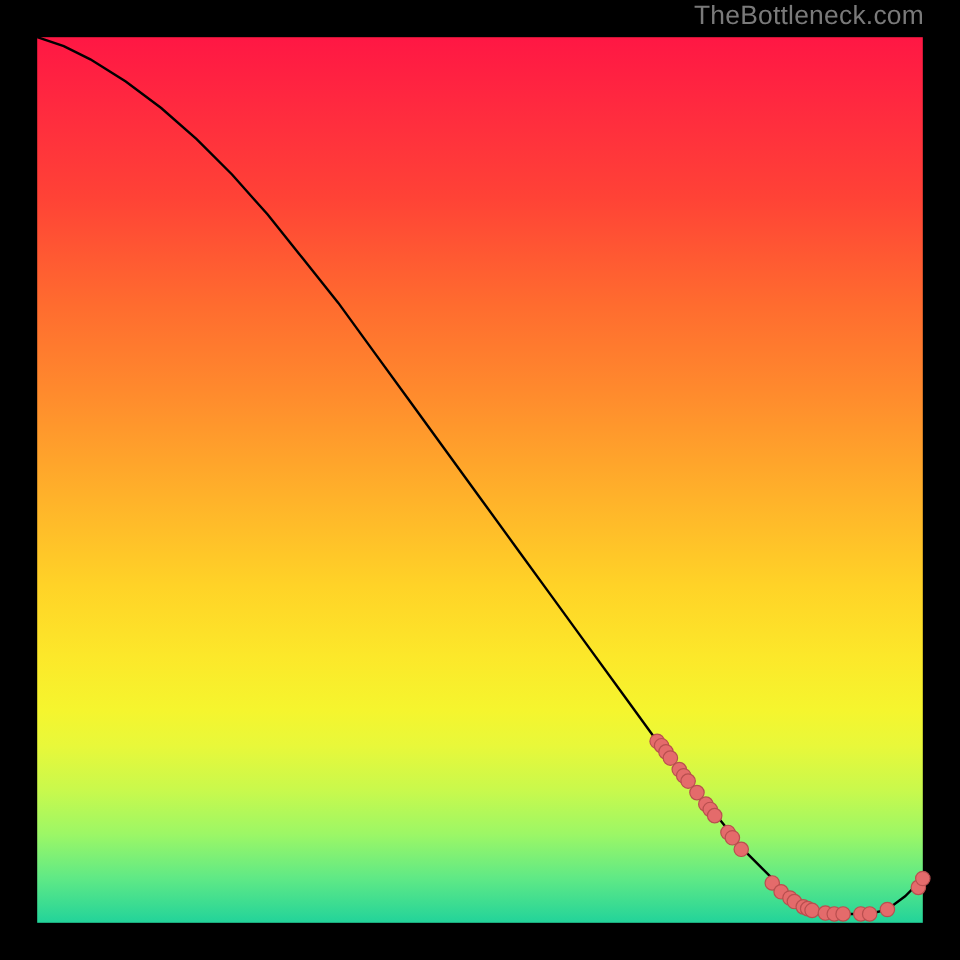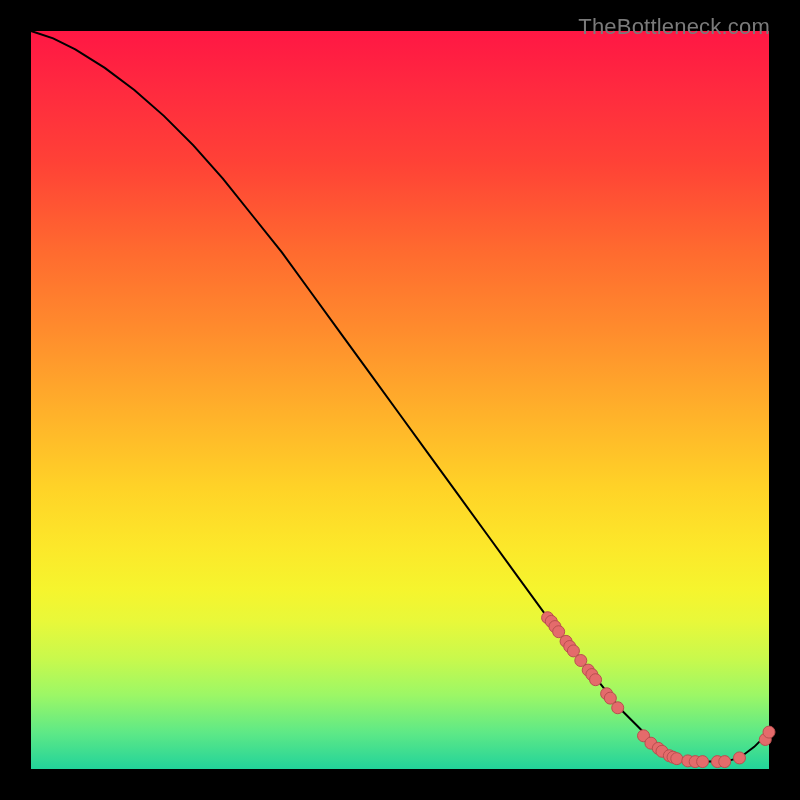--- a/index.html
+++ b/index.html
@@ -45,21 +45,21 @@
   svg.overlay {
     position: absolute;
     left: 31px;
     top: 31px;
     width: 738px;
     height: 738px;
     overflow: visible;
   }
   .watermark {
     position: absolute;
-    top: 14px;
+    top: 0;
     right: 30px;
     color: #7a7a7a;
     font-size: 22px;
     letter-spacing: 0.2px;
     user-select: none;
   }
 </style>
 </head>
 <body>
 

